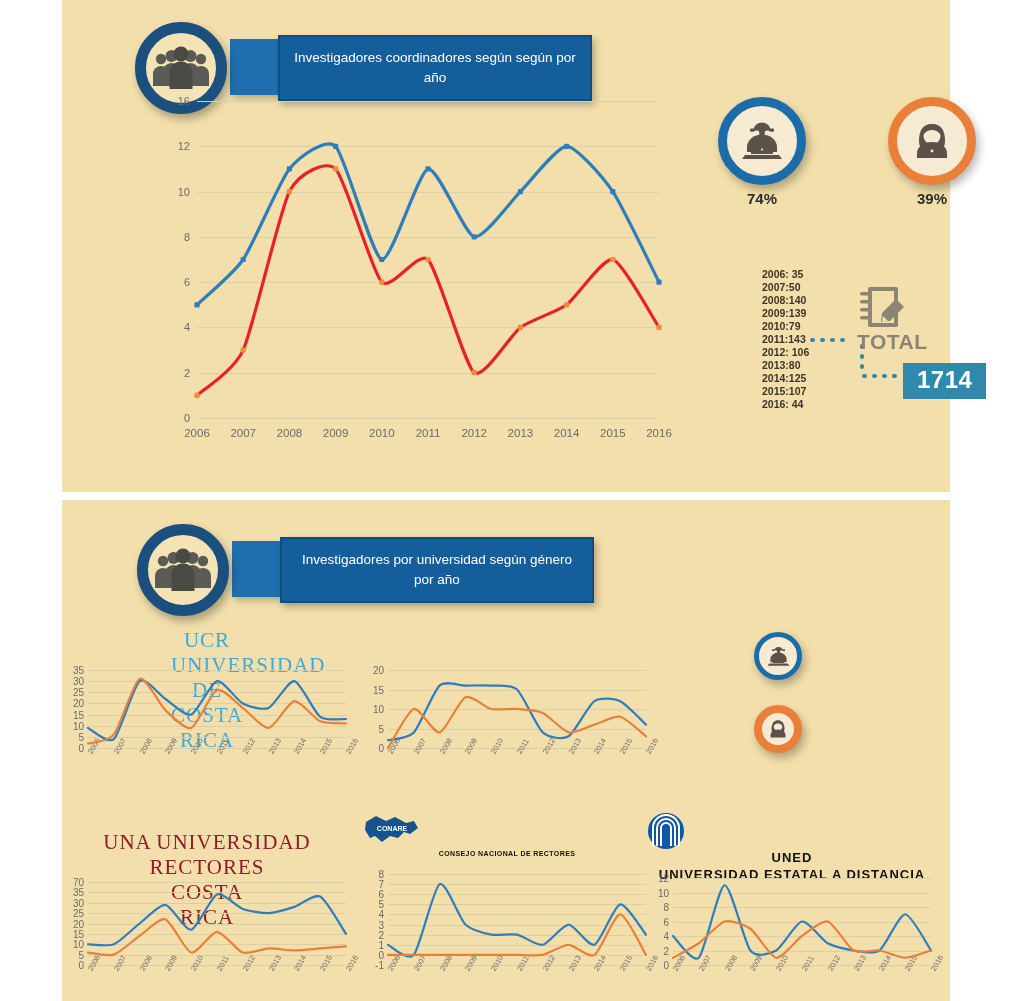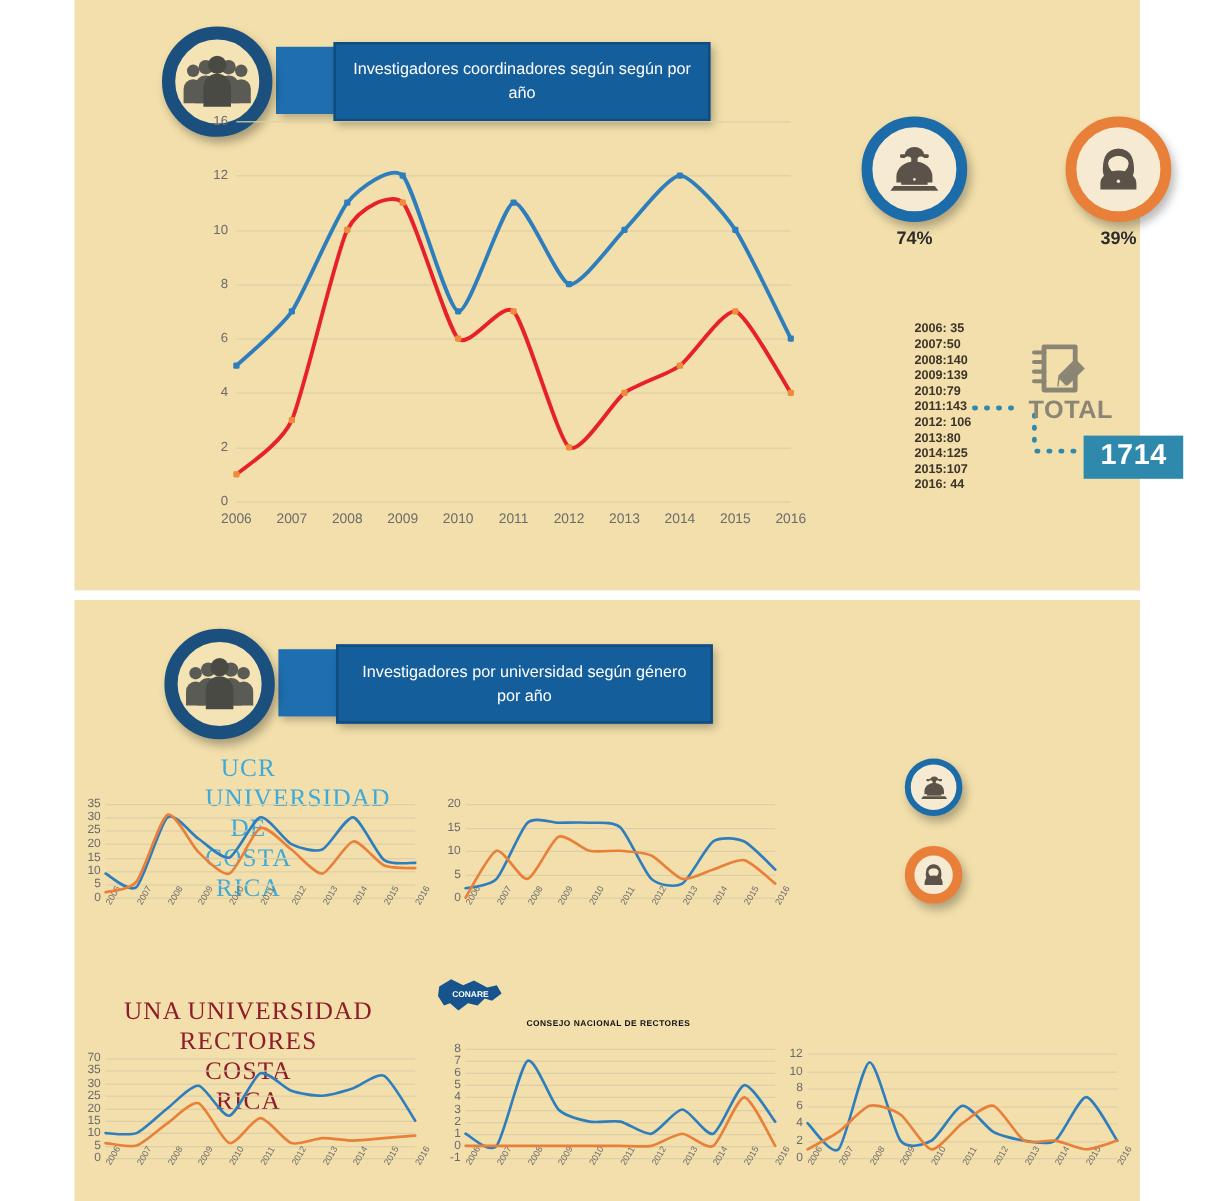--- a/index.html
+++ b/index.html
@@ -458,20 +458,32 @@
             <div class="mx" style="left: 256px;">2016</div>
             <svg width="258" height="91" style="position: absolute; left: 0px; top: 0px;">
               <path d="M0.00,70.78C3.01,71.96 19.78,87.97 25.80,80.89C31.82,73.81 45.58,13.65 51.60,10.11C57.62,6.57 71.38,44.66 77.40,50.56C83.42,56.45 97.18,59.49 103.20,60.67C109.22,61.85 122.98,59.49 129.00,60.67C135.02,61.85 148.78,71.96 154.80,70.78C160.82,69.60 174.58,50.56 180.60,50.56C186.62,50.56 200.38,73.14 206.40,70.78C212.42,68.42 226.18,31.51 232.20,30.33C238.22,29.15 254.99,57.13 258.00,60.67" fill="none" stroke="#2e7ebd" stroke-width="2.2" stroke-linecap="round"></path>
               <path d="M0.00,80.89C3.01,80.89 19.78,80.89 25.80,80.89C31.82,80.89 45.58,80.89 51.60,80.89C57.62,80.89 71.38,80.89 77.40,80.89C83.42,80.89 97.18,80.89 103.20,80.89C109.22,80.89 122.98,80.89 129.00,80.89C135.02,80.89 148.78,82.07 154.80,80.89C160.82,79.71 174.58,70.78 180.60,70.78C186.62,70.78 200.38,84.43 206.40,80.89C212.42,77.35 226.18,40.44 232.20,40.44C238.22,40.44 254.99,76.17 258.00,80.89" fill="none" stroke="#e8803a" stroke-width="2.2" stroke-linecap="round"></path>
             </svg>
           </div>
         </div>
     </div>
 
     <div class="mini" id="mini-uned" style="left:585px;top:312px;width:290px;height:183px;">
+      <div class="logo">
+        <svg width="38" height="38" viewBox="0 0 38 38">
+          <circle cx="19" cy="19" r="18" fill="#1157a5"></circle>
+          <g stroke="#ffffff" fill="none" stroke-width="2">
+            <path d="M6 34 V16 a13 13 0 0 1 26 0 V34"></path>
+            <path d="M10 34 V16 a9 9 0 0 1 18 0 V34"></path>
+            <path d="M14 34 V16 a5 5 0 0 1 10 0 V34"></path>
+          </g>
+        </svg>
+        <span class="logo-uned" style="display:block;">UNED</span>
+        <span class="logo-uned sub">UNIVERSIDAD ESTATAL A DISTANCIA</span>
+      </div>
       <div class="chartbox" style="top:62px;">
           <div class="mplot" id="p-uned">
             <div class="mgrid" style="top: 87px;"></div>
             <div class="my" style="top: 87px;">0</div>
             <div class="mgrid" style="top: 72.5px;"></div>
             <div class="my" style="top: 72.5px;">2</div>
             <div class="mgrid" style="top: 58px;"></div>
             <div class="my" style="top: 58px;">4</div>
             <div class="mgrid" style="top: 43.5px;"></div>
             <div class="my" style="top: 43.5px;">6</div>

